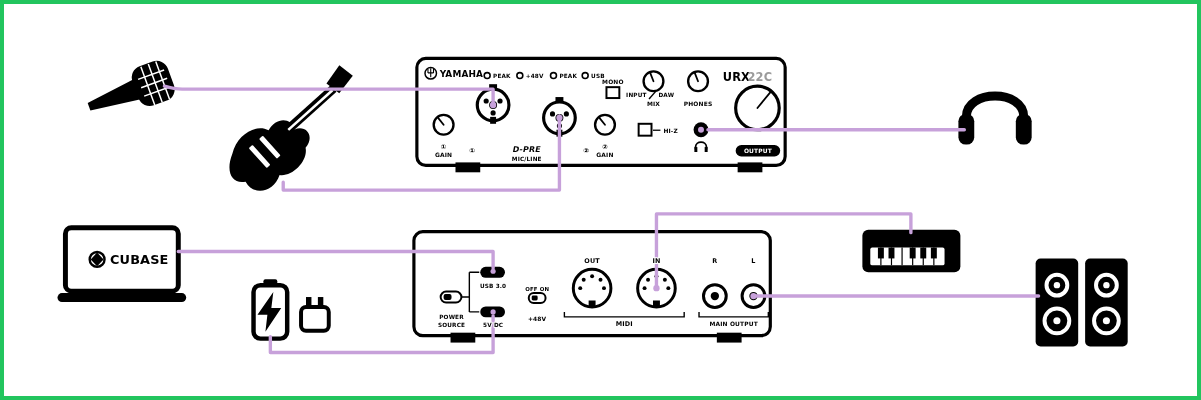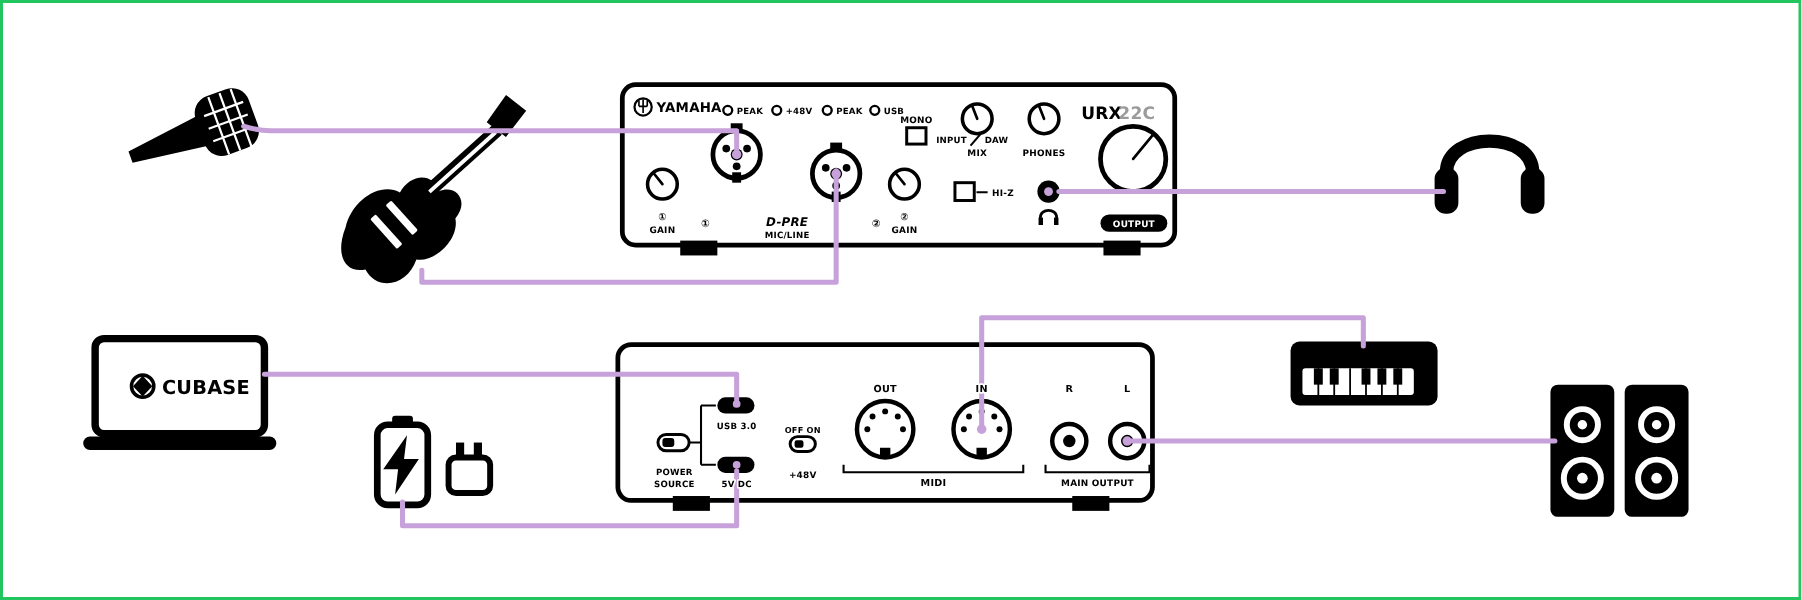--- a/index.html
+++ b/index.html
@@ -1,17 +1,17 @@
 <!DOCTYPE html>
 <html><head>
 <meta charset="utf-8">
 <style>
   html,body{margin:0;padding:0;background:#fff;}
   .frame{position:relative;width:1201px;height:400px;background:#ffffff;
-         border:2px solid #22c55e;box-sizing:border-box;overflow:hidden;}
+         border:4px solid #22c55e;box-sizing:border-box;overflow:hidden;}
   svg{position:absolute;left:0;top:0;}
   svg text{font-family:"DejaVu Sans","Liberation Sans",sans-serif;}
   .t{font-weight:bold;fill:#000;letter-spacing:.15px;}
   .it{font-style:italic;}
   .white{fill:#fff;}
   .lightfill{fill:#9b9b9b;}
   .panel{fill:#fff;stroke:#000;stroke-width:3.2;}
   .led{fill:#fff;stroke:#000;stroke-width:1.6;}
   .btn{fill:#fff;stroke:#000;stroke-width:2;}
   .knob{fill:#fff;stroke:#000;stroke-width:2.4;}

